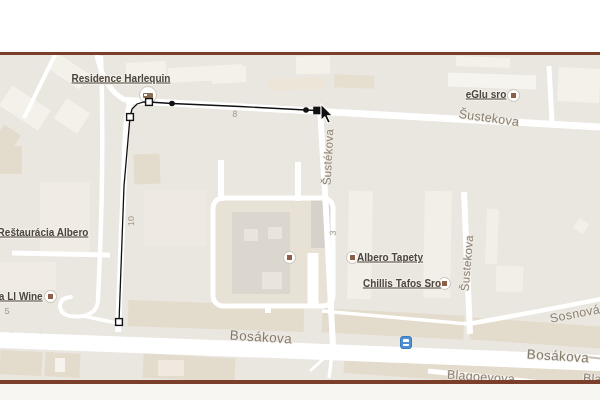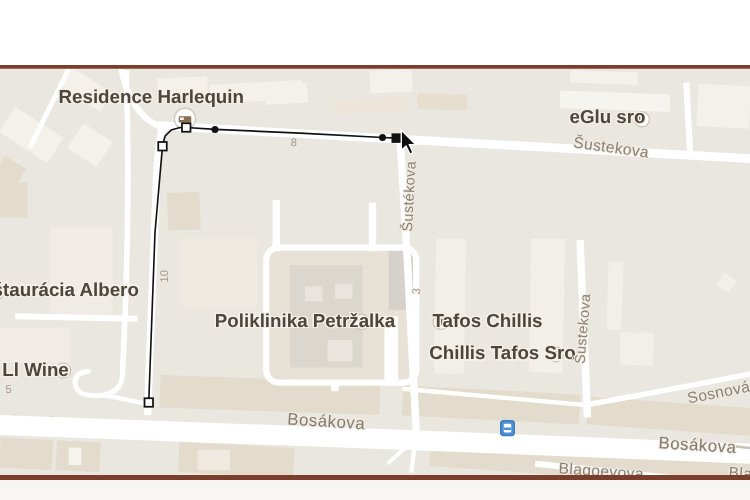--- a/index.html
+++ b/index.html
@@ -7,23 +7,23 @@
           font-family:"Liberation Sans",sans-serif;}
   #map{position:absolute;left:0;top:55px;width:600px;height:325px;background:#eae6e0;z-index:1;}
   .bld{position:absolute;z-index:2;}
   .light{background:#f4f1eb;}
   .lighter{background:#f6f4ef;}
   .tan{background:#e3dbcb;}
   .tan2{background:#e6dfd0;}
   .gray{background:#d6d2cb;}
   #roads{position:absolute;left:0;top:0;z-index:3;pointer-events:none;}
   .lbl{position:absolute;white-space:nowrap;z-index:4;transform-origin:center;}
-  .poi{font-size:15px;font-weight:bold;color:#4d463c;
+  .poi{font-size:10px;font-weight:bold;color:#4d463c;
        text-shadow:0 1px 0 #f3f0ea,0 -1px 0 #f3f0ea,1px 0 0 #f3f0ea,-1px 0 0 #f3f0ea,
-                   1px 1px 0 #f3f0ea,-1px -1px 0 #f3f0ea,1px -1px 0 #f3f0ea,-1px 1px 0 #f3f0ea;}
+                   1px 1px 0 #f3f0ea,-1px -1px 0 #f3f0ea,1px -1px 0 #f3f0ea,-1px 1px 0 #f3f0ea;text-decoration:underline;}
   .street{font-size:12.5px;color:#8b8173;letter-spacing:.3px;
        text-shadow:0 1px 0 #f0ece5,0 -1px 0 #f0ece5,1px 0 0 #f0ece5,-1px 0 0 #f0ece5;}
   .bigstreet{font-size:13.5px;color:#837a6c;letter-spacing:.4px;}
   .hnum{font-size:9px;color:#a39a8c;text-shadow:0 0 2px #f0ece5;}
   .pm{position:absolute;width:13px;height:13px;border-radius:50%;background:#fff;
       border:1px solid #c8c1b4;box-sizing:border-box;display:flex;align-items:center;
       justify-content:center;z-index:4;}
   .pm i{width:5px;height:5px;background:#8d5f49;display:block;}
   #lodging{position:absolute;left:139px;top:86px;width:18px;height:18px;border-radius:50%;
       background:#fff;border:1px solid #cfc8bc;box-sizing:border-box;z-index:4;}
@@ -139,22 +139,21 @@
   </div>
   <div id="transit">
     <span class="win"></span>
     <span class="stripe"></span>
   </div>
 
   <span class="lbl poi" style="left:121px;top:78px;transform:translate(-50%,-50%);">Residence Harlequin</span>
   <span class="lbl poi" style="left:486px;top:94px;transform:translate(-50%,-50%);">eGlu sro</span>
   <span class="lbl poi" style="left:43px;top:232px;transform:translate(-50%,-50%);">Reštaurácia Albero</span>
   <span class="lbl poi" style="left:18px;top:296px;transform:translate(-50%,-50%);">ka Ll Wine</span>
-  <span class="lbl poi" style="left:244px;top:257px;transform:translate(-50%,-50%);">Poliklinika Petržalka</span>
-  <span class="lbl poi" style="left:390px;top:257px;transform:translate(-50%,-50%);">Tafos Chillis</span>
+  <span class="lbl poi" style="left:390px;top:257px;transform:translate(-50%,-50%);">Albero Tapety</span>
   <span class="lbl poi" style="left:402px;top:283px;transform:translate(-50%,-50%);">Chillis Tafos Sro</span>
 
   <span class="lbl street" style="left:489px;top:118px;transform:translate(-50%,-50%) rotate(8deg);">Šustekova</span>
   <span class="lbl street" style="left:328px;top:157px;font-size:11.5px;transform:translate(-50%,-50%) rotate(-87deg);">Šustékova</span>
   <span class="lbl street" style="left:467px;top:263px;font-size:11.5px;transform:translate(-50%,-50%) rotate(-85deg);">Šustekova</span>
   <span class="lbl street" style="left:575px;top:314px;transform:translate(-50%,-50%) rotate(-11deg);">Sosnová</span>
   <span class="lbl street bigstreet" style="left:261px;top:337px;transform:translate(-50%,-50%) rotate(3.5deg);">Bosákova</span>
   <span class="lbl street bigstreet" style="left:558px;top:356px;transform:translate(-50%,-50%) rotate(3.5deg);">Bosákova</span>
   <span class="lbl street" style="left:481px;top:377px;transform:translate(-50%,-50%) rotate(4deg);">Blagoevova</span>
   <span class="lbl street" style="left:596px;top:379px;transform:translate(-50%,-50%) rotate(4deg);">Blag</span>

